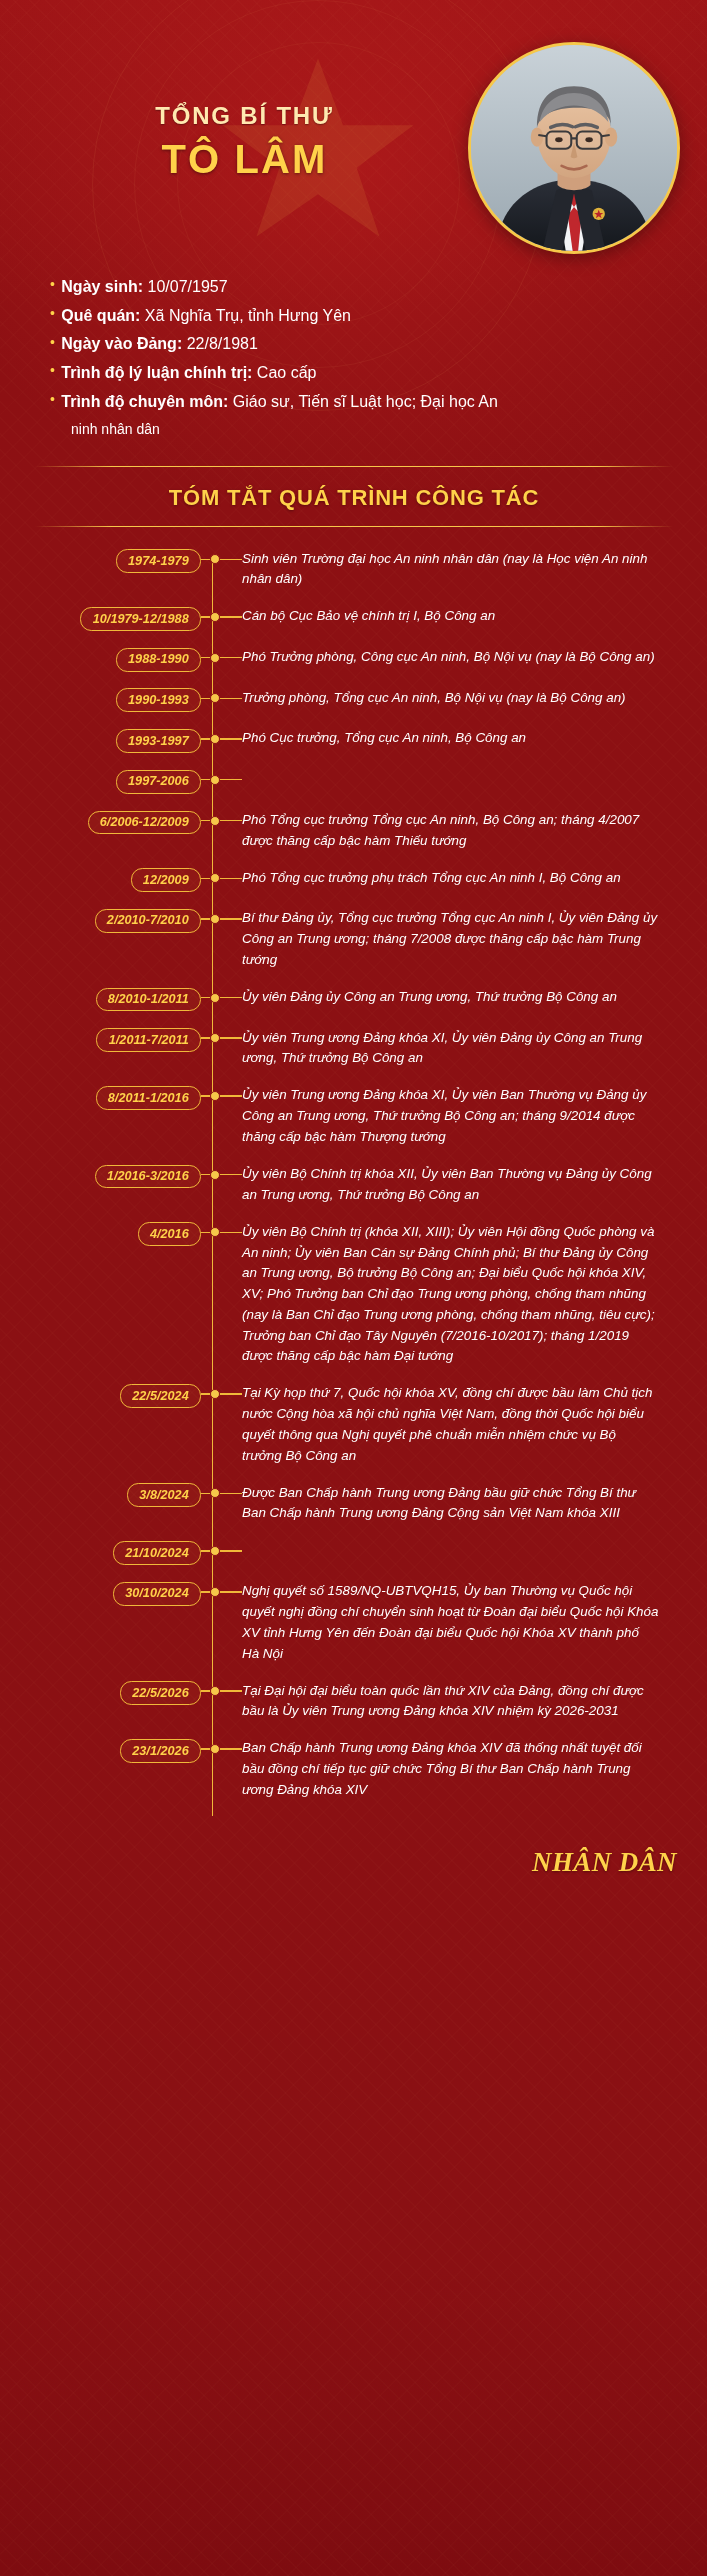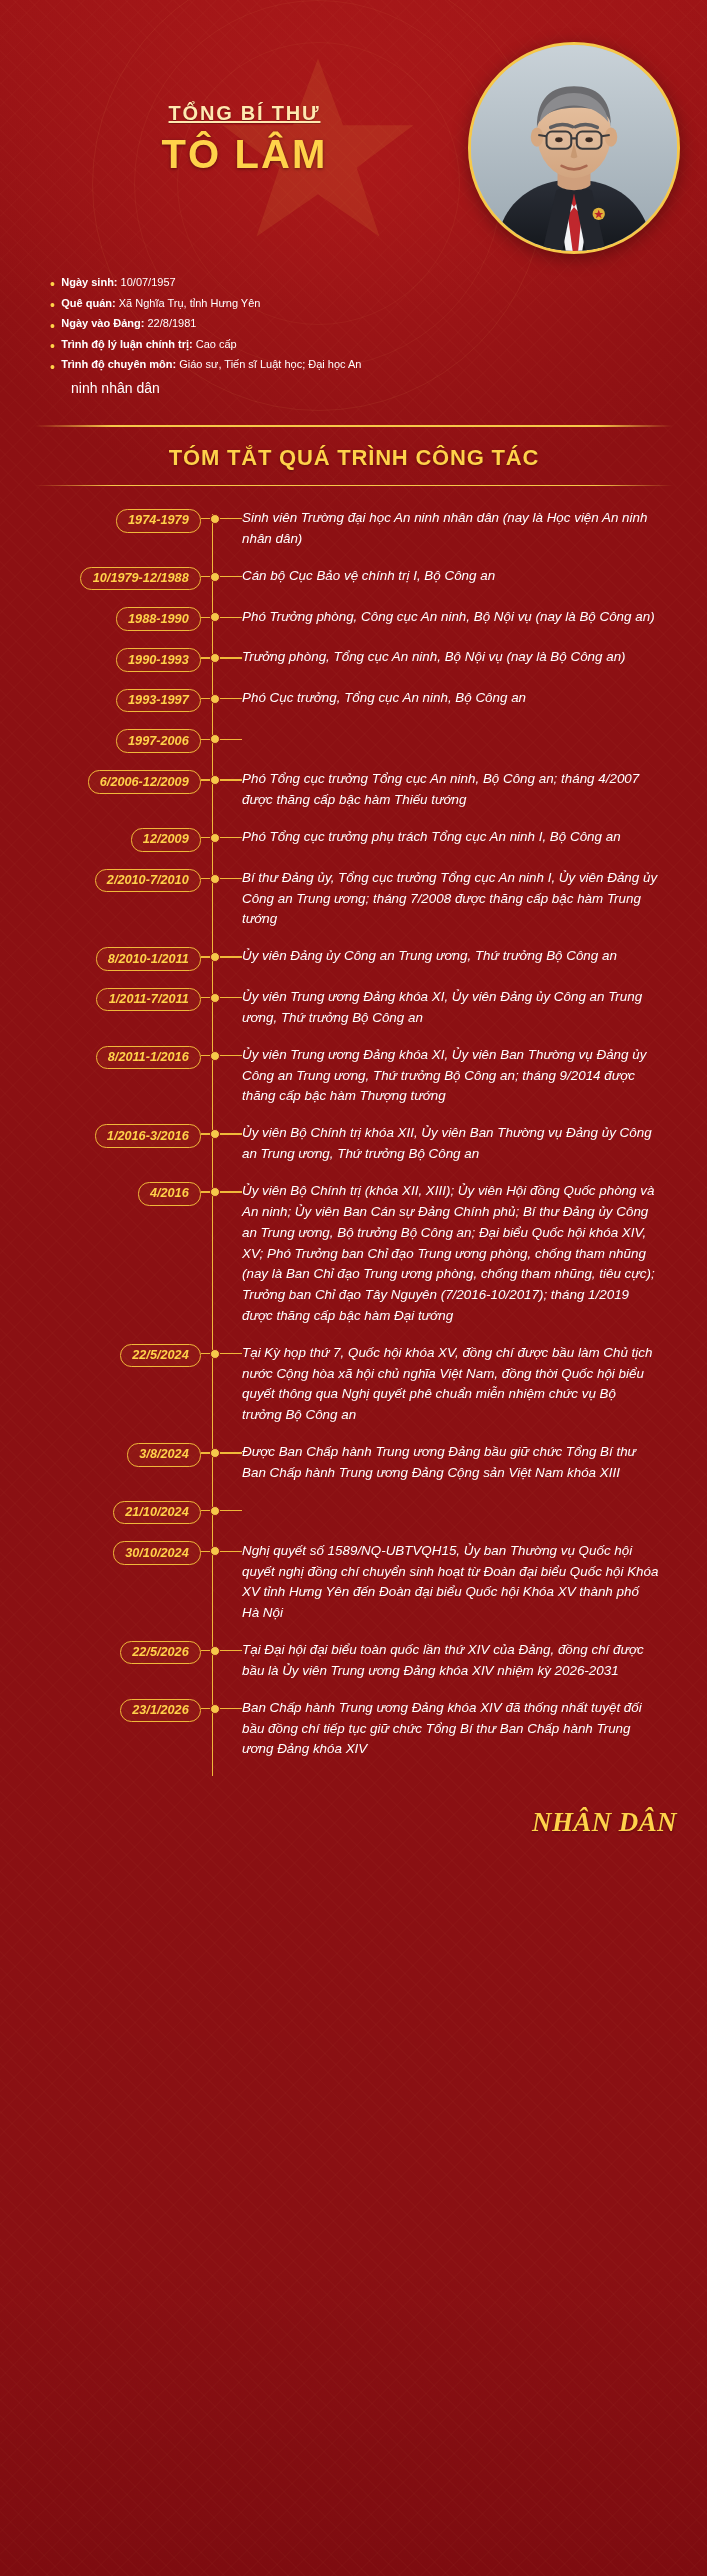--- a/index.html
+++ b/index.html
@@ -55,26 +55,25 @@
     min-height: 234px;
   }
   .header-text {
     flex: 1;
     text-align: center;
     padding-top: 60px;
     padding-right: 7px;
   }
   .title-small {
     color: #ffe9b0;
-    font-size: 20px;
+    font-size: 24px;
     letter-spacing: 1.8px;
     font-weight: 700;
     margin-bottom: 7px;
     text-shadow: 0 0.7px 1.4px rgba(0,0,0,0.35);
-    text-decoration: underline;
   }
   .title-big {
     color: #ffd24a;
     font-size: 40px;
     font-weight: 800;
     letter-spacing: 2.1px;
     text-shadow: 0 1.4px 3.5px rgba(0,0,0,0.45);
   }
   .portrait-wrap {
     width: 212px;
@@ -89,21 +88,21 @@
   }
   .portrait-wrap svg { display: block; width: 100%; height: 100%; }
 
   
   .bio {
     padding: 20px 42px 7px 50px;
     position: relative;
   }
   .bio-item {
     color: #ffffff;
-    font-size: 11px;
+    font-size: 16px;
     line-height: 1.62;
     margin-bottom: 2.8px;
     position: relative;
     padding-left: 11.3px;
   }
   .bio-item::before {
     content: "•";
     position: absolute;
     left: 0; top: -0.7px;
     color: #ffd24a;

